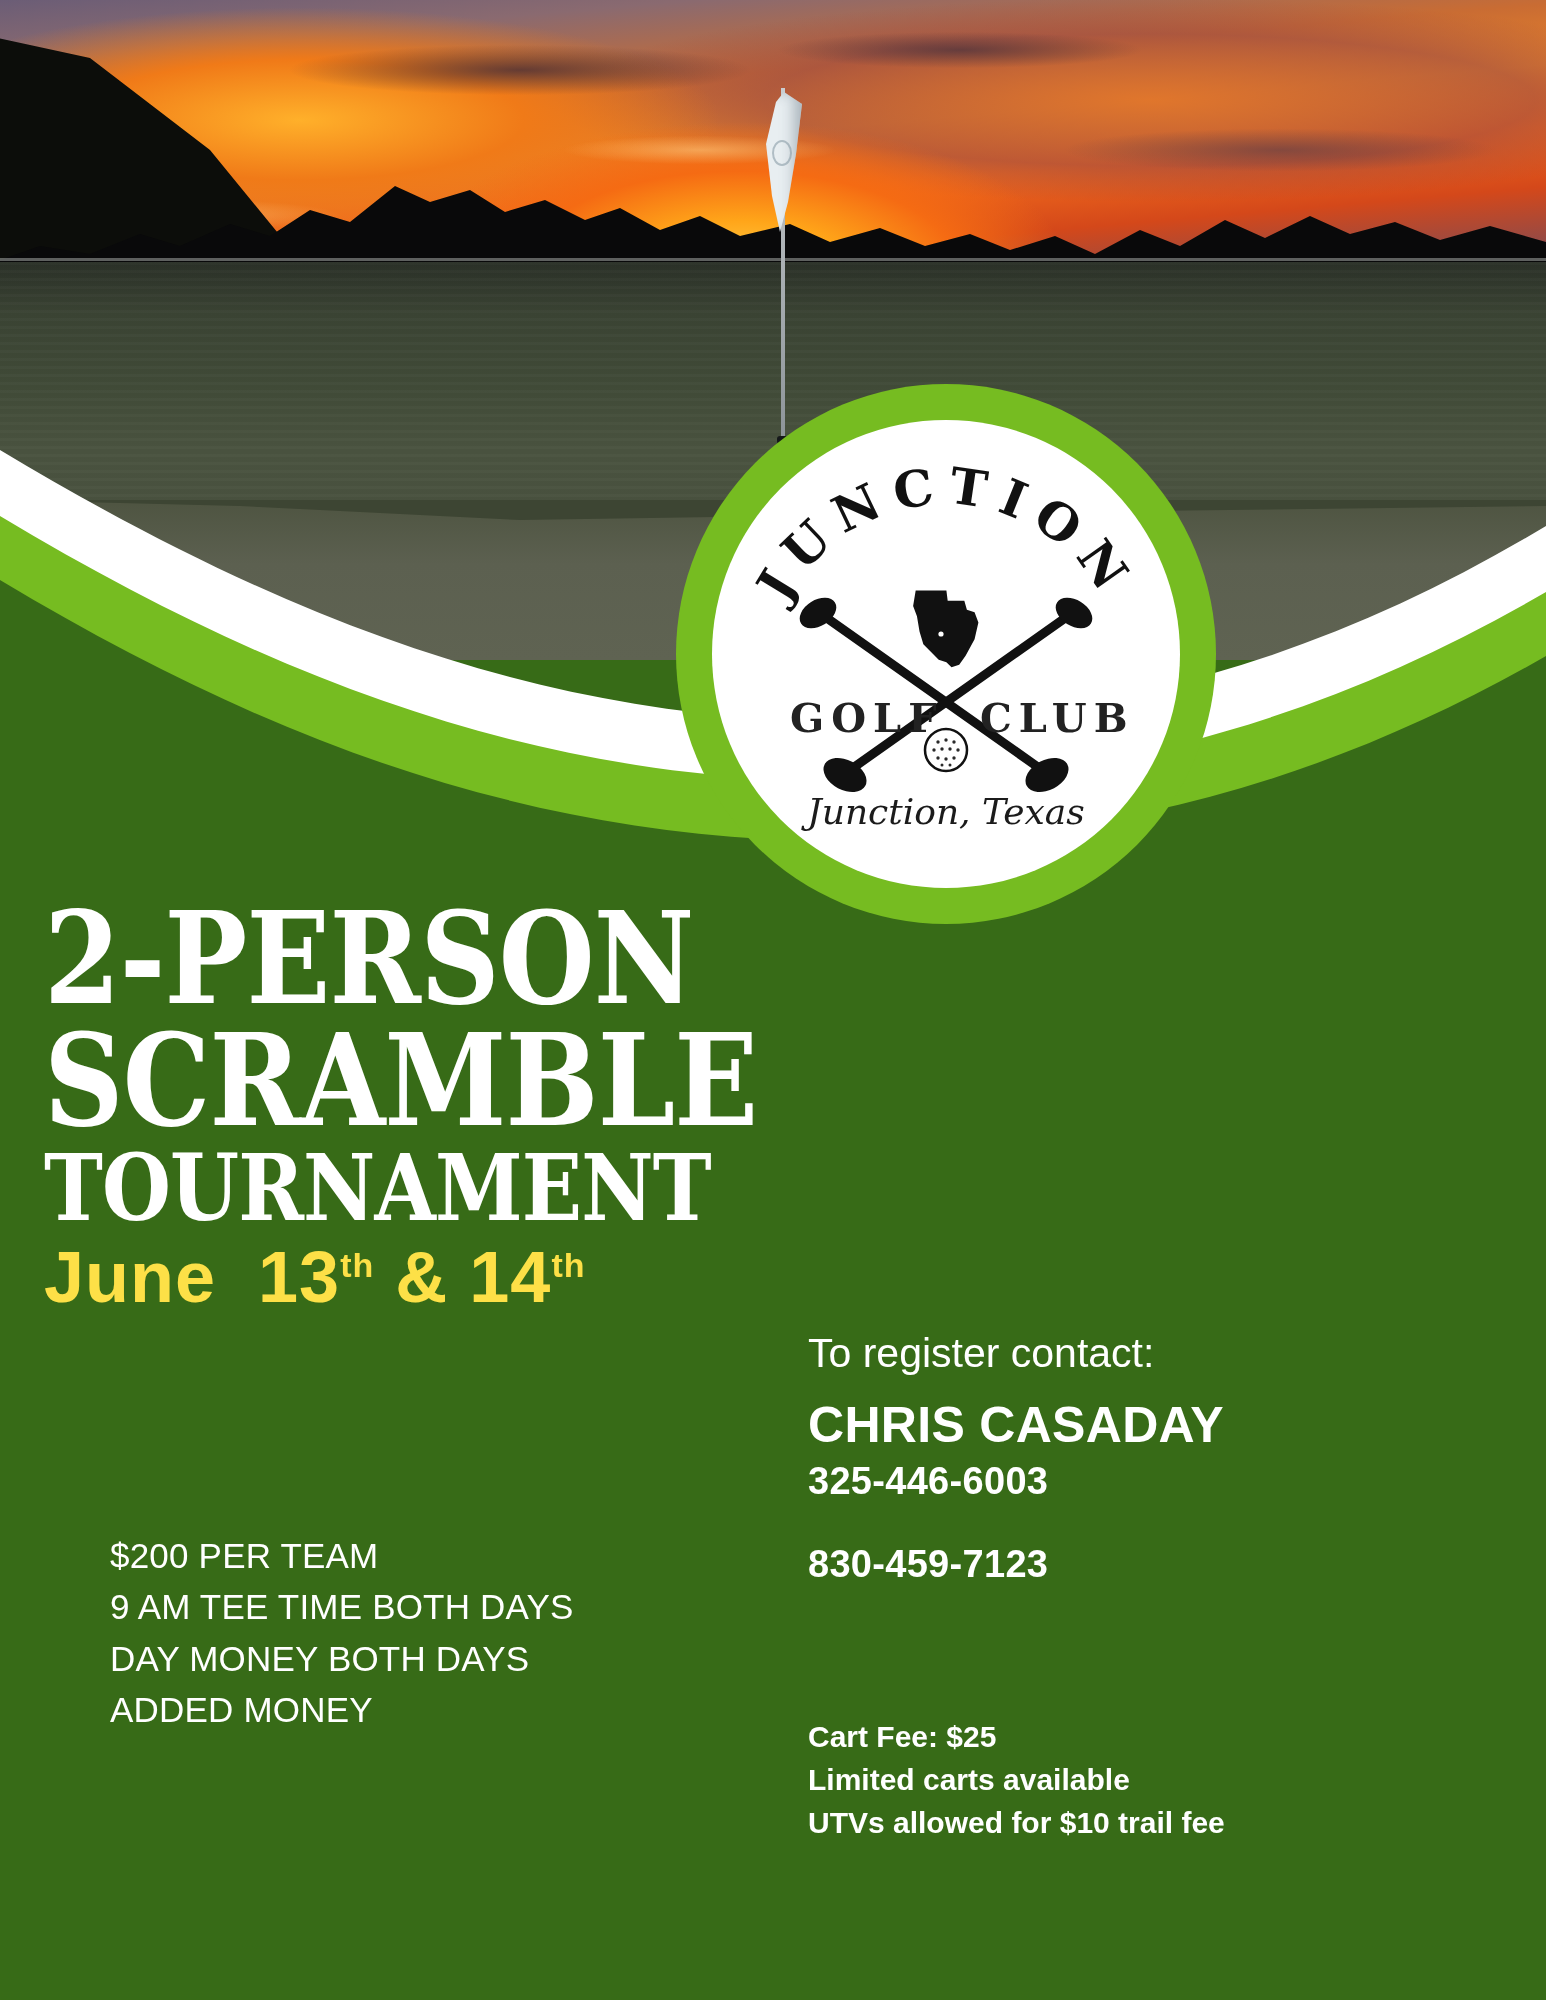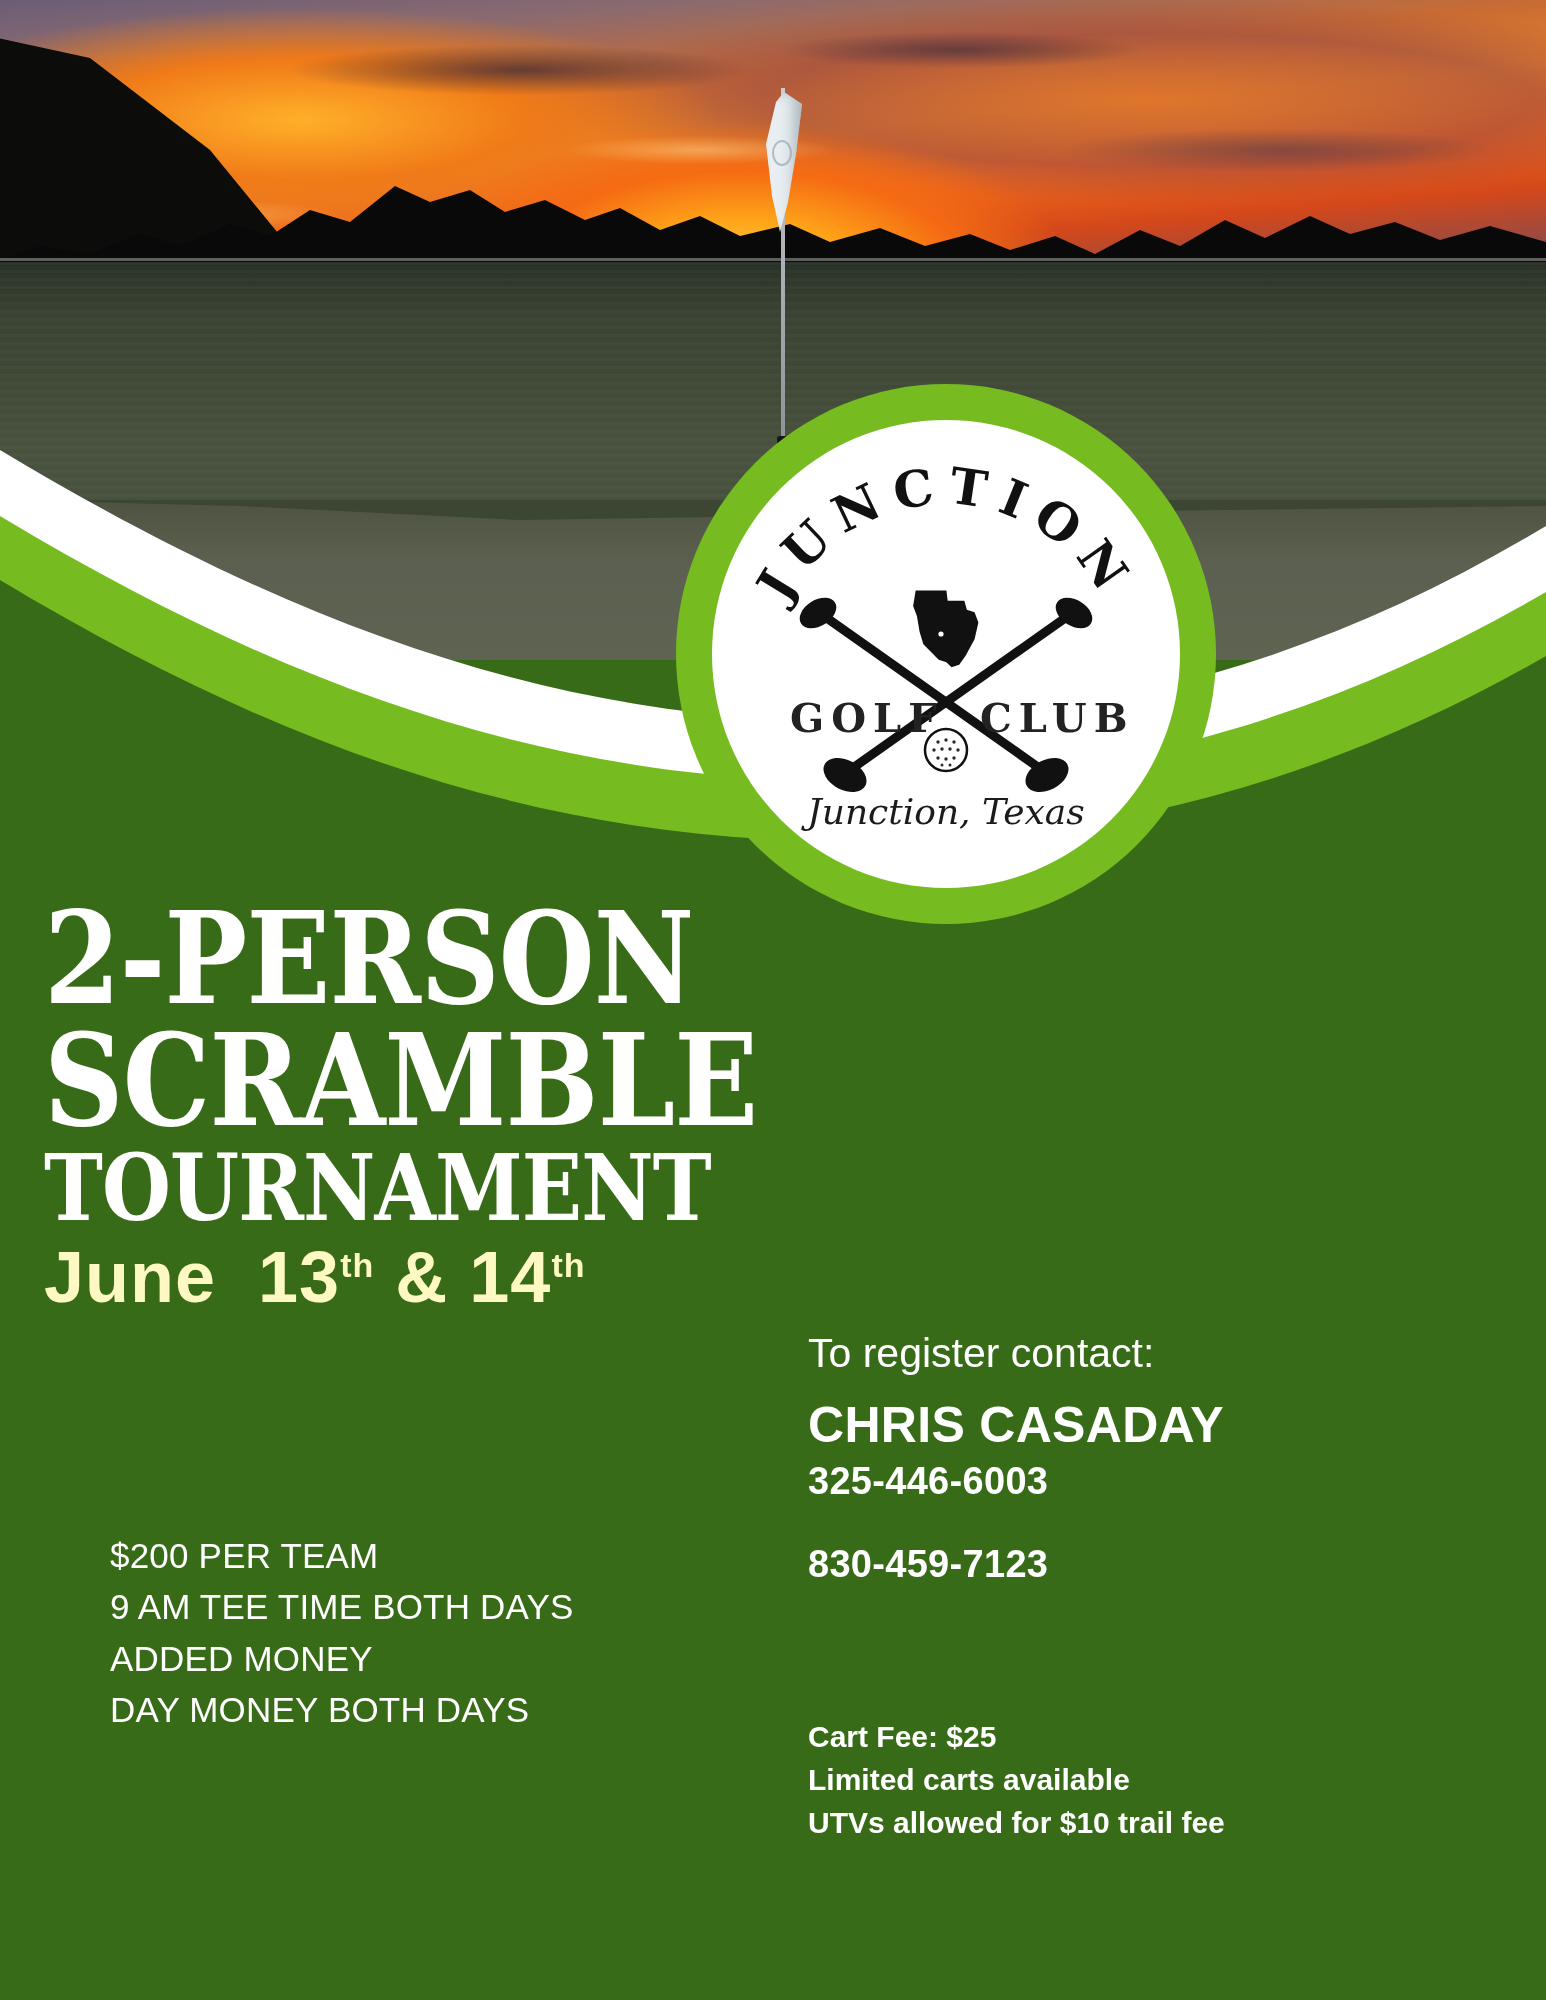--- a/index.html
+++ b/index.html
@@ -91,21 +91,21 @@
   .h-line{
     color:#ffffff;font-weight:700;line-height:.92;letter-spacing:-1px;
     font-family:"DejaVu Serif", serif;
     transform:scaleX(.86);transform-origin:left center;
     white-space:nowrap;
   }
   .h1{font-size:128px;margin-bottom:4px;}
   .h2{font-size:128px;margin-bottom:6px;}
   .h3{font-size:92px;margin-bottom:2px;}
   .dateline{
-    color:#fef9c3;font-size:72px;font-weight:700;white-space:nowrap;
+    color:#fde047;font-size:72px;font-weight:700;white-space:nowrap;
     font-family:"Liberation Sans", sans-serif;
     margin-top:6px;letter-spacing:1px;
   }
   .dateline sup{font-size:34px;vertical-align:super;}
 
   
   .details{position:absolute;left:110px;top:1530px;width:640px;}
   .details div{
     color:#ffffff;font-size:35px;line-height:1.47;font-weight:400;
     letter-spacing:.2px;white-space:nowrap;
@@ -211,22 +211,22 @@
       <span>June</span>&nbsp;
       <span>13</span><sup>th</sup>
       <span>&amp;</span>
       <span>14</span><sup>th</sup>
     </div>
   </div>
 
   <div class="details">
     <div>$200 PER TEAM</div>
     <div>9 AM TEE TIME BOTH DAYS</div>
+    <div>DAY MONEY BOTH DAYS</div>
     <div>ADDED MONEY</div>
-    <div>DAY MONEY BOTH DAYS</div>
   </div>
 
   <div class="contact">
     <div class="c-head">To register contact:</div>
     <div class="c-name">CHRIS CASADAY</div>
     <div class="c-phone">325-446-6003</div>
     <div class="c-phone last">830-459-7123</div>
   </div>
 
   <div class="notes">

